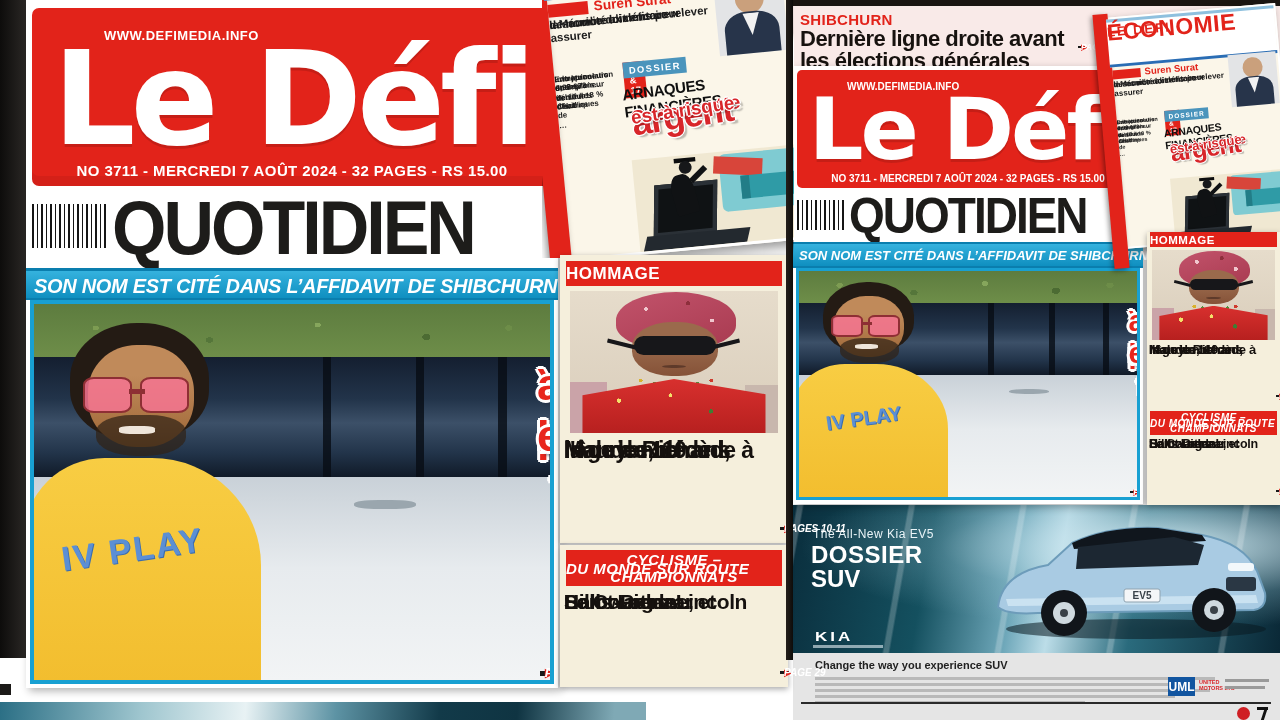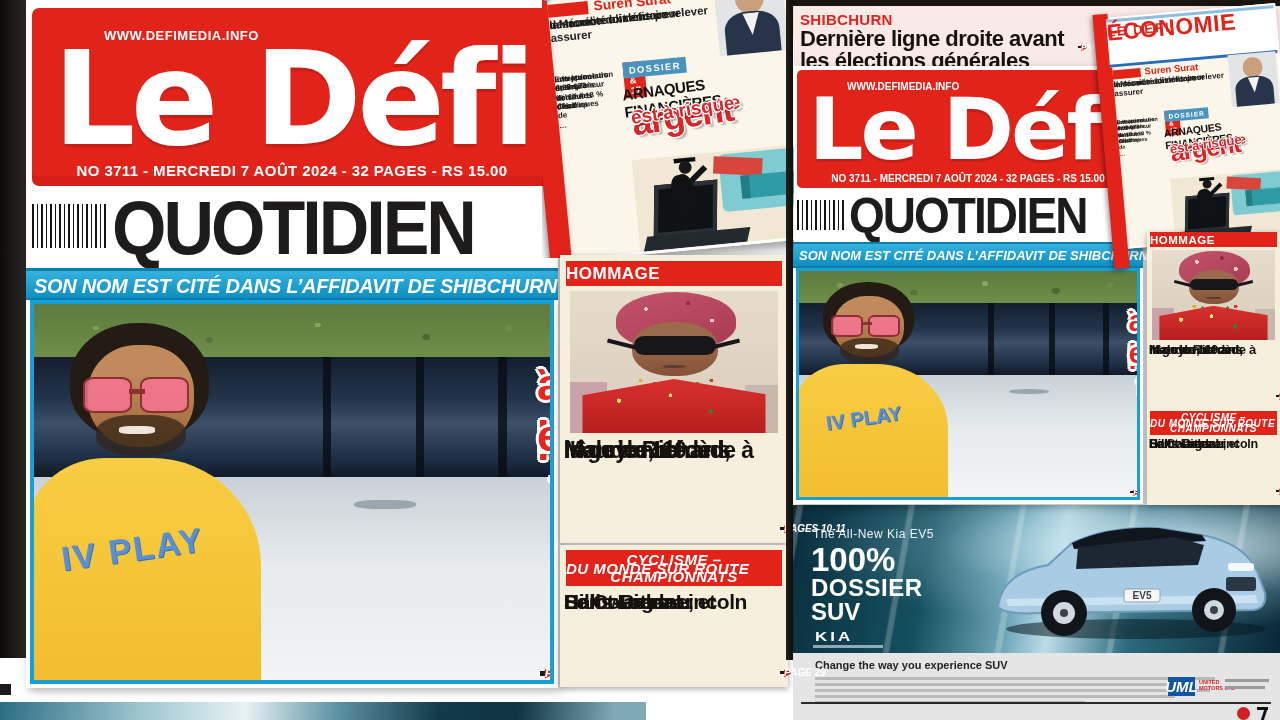--- a/index.html
+++ b/index.html
@@ -230,22 +230,22 @@
   #kia .b2{font-size:24px;letter-spacing:.5px;}
   #kia .b3{font-size:24px;}
   #kia .kialogo{left:22px;top:122px;font-size:17px;font-weight:bold;color:#fff;letter-spacing:3px;transform:scaleY(.8);}
   #kia .kiasub{left:20px;top:140px;width:70px;height:3px;background:rgba(230,240,245,.6);}
   #kia svg{position:absolute;}
   #kia .car{right:4px;top:6px;}
   #kia .wstrip{left:0;top:148px;width:487px;height:80px;background:#e5e5e5;}
   #kia .tagline{left:22px;top:6px;font-size:11px;font-weight:bold;color:#222;}
   #kia .fp{left:22px;width:400px;height:3px;background:#b9b9b9;}
   #kia .fp2{width:380px;}  #kia .fp3{width:395px;}  #kia .fp4{width:360px;}  #kia .fp5{width:270px;}
-  #kia .uml{left:375px;top:24px;width:27px;height:19px;background:#1255a0;color:#fff;font-size:15px;font-weight:bold;
-            display:flex;align-items:center;justify-content:center;font-style:italic;}
+  #kia .uml{left:375px;top:24px;width:27px;height:19px;background:#1255a0;color:#fff;font-size:12px;font-weight:bold;
+            display:flex;align-items:center;justify-content:center;}
   #kia .dealer{left:406px;top:26px;width:44px;font-size:5.5px;line-height:1.1;font-weight:bold;color:#d8262a;}
   #kia .c1{left:432px;top:26px;width:44px;height:3px;background:#9a9a9a;}
   #kia .c2{left:432px;top:33px;width:40px;height:3px;background:#9a9a9a;}
   #kia .rule{left:8px;top:49px;width:470px;height:2px;background:#2a2a2a;}
   #kia .lg-red{left:444px;top:54px;width:13px;height:13px;border-radius:50%;background:#cf1f24;}
   #kia .lg-sevA{left:464px;top:54px;width:11px;height:3px;background:#111;}
   #kia .lg-sevB{left:470px;top:54px;width:3px;height:13px;background:#111;transform:skewX(-18deg);}
 
   
   #bstrip{left:0;top:702px;width:646px;height:18px;
@@ -584,21 +584,20 @@
           <span class="arrow"></span>
           <span>PAGE 29</span>
         </span>
     </div>
   </div>
 
   <div id="kia">
     <div class="scene">
       <div class="model">The All-New Kia EV5</div>
       <div class="big">
-        <div class="b1">100%</div>
         <div class="b2">DOSSIER</div>
         <div class="b3">SUV</div>
       </div>
       <div class="kialogo">KIA</div>
       <div class="kiasub"></div>
       <svg class="car" width="300" height="136" viewBox="0 0 300 136">
         <ellipse cx="160" cy="118" rx="130" ry="10" fill="rgba(10,25,32,.55)"></ellipse>
         <path d="M22,96 Q26,62 72,54 L96,32 Q132,15 182,17 L226,24 Q268,32 281,60 L289,82 Q291,97 278,99 L62,102 Q30,104 22,96 Z" fill="#a9cbe3" stroke="#6d9cba" stroke-width="2"></path>
         <path d="M96,32 Q132,15 182,17 L226,24 L230,30 L98,38 Z" fill="#10161d"></path>
         <path d="M102,36 L198,26 L228,34 L222,54 L100,58 Z" fill="#1c2732"></path>

